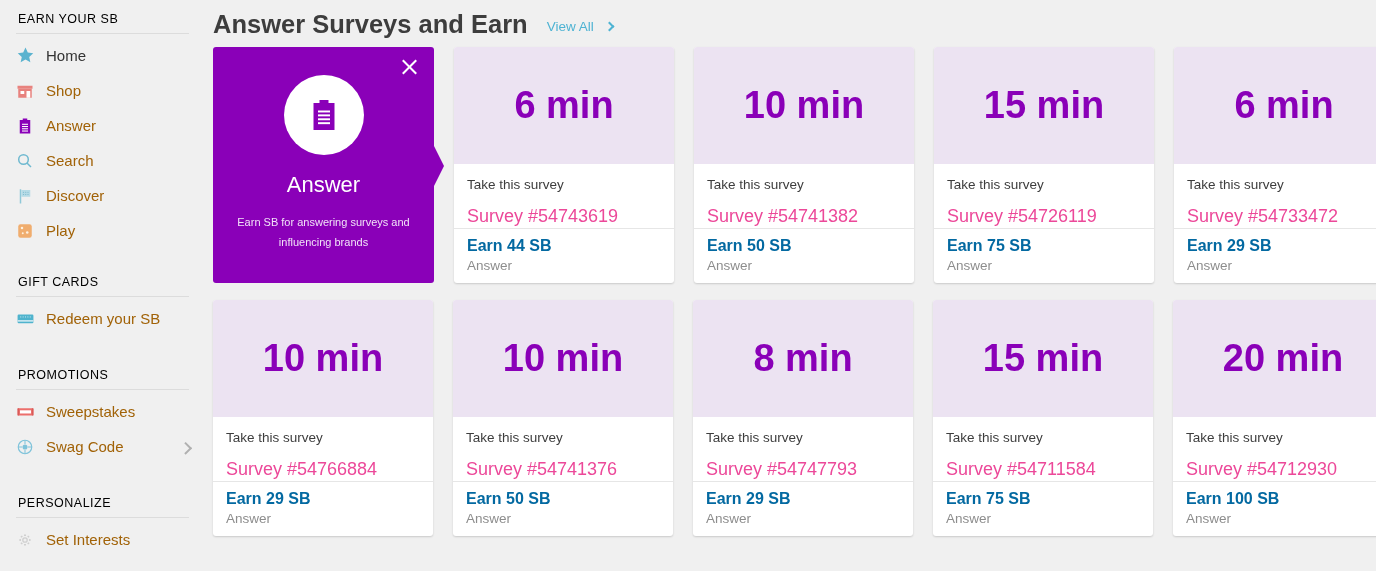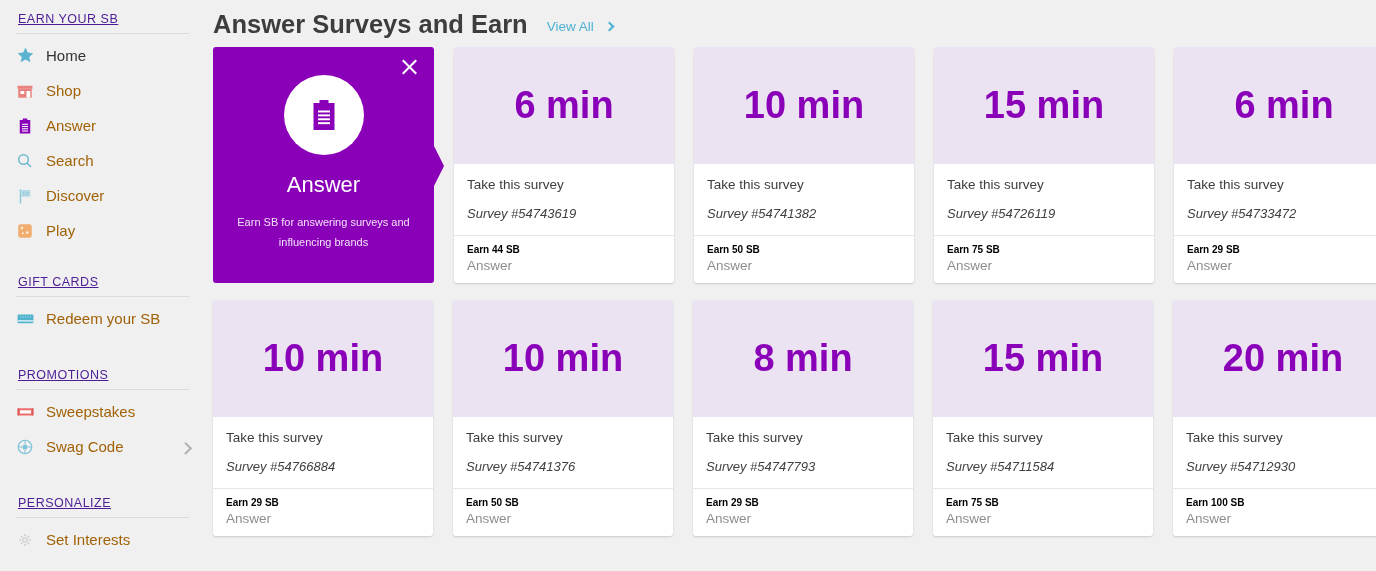--- a/index.html
+++ b/index.html
@@ -14,23 +14,22 @@
   
   .sidebar {
     width: 205px; flex: 0 0 205px;
     background: #f0f0f0;
     padding: 0 0 0 0;
     position: relative;
   }
   .nav-group { padding: 0 16px 0 16px; }
   .group-title {
     font-size: 12.5px; letter-spacing: .5px;
-    color: #4c1d95; text-transform: uppercase;
+    color: #000000; text-transform: uppercase;
     padding: 0 0 7px 2px;
-    text-decoration: underline;
   }
   .group-rule { border-bottom: 1px solid #dcdcdc; margin-bottom: 4px; }
   .nav-item {
     display: flex; align-items: center;
     height: 35px; cursor: pointer; position: relative;
   }
   .nav-ico {
     width: 30px; flex: 0 0 30px;
     display: flex; align-items: center; justify-content: flex-start;
   }
@@ -111,26 +110,26 @@
     overflow: hidden; cursor: pointer;
     display: flex; flex-direction: column;
   }
   .card-top {
     height: 117px; background: #ece3f2;
     display: flex; align-items: center; justify-content: center;
   }
   .card-time { font-size: 38px; color: #8a00b8; font-weight: bold; }
   .card-mid { padding: 13px 13px 0 13px; flex: 1; }
   .card-take { font-size: 13.5px; color: #3d3d3d; }
-  .card-id { font-size: 13px; color: #404040; margin-top: 14px; font-style: italic; }
+  .card-id { font-size: 18px; color: #ec4899; margin-top: 14px; }
   .card-bot {
     border-top: 1px solid #e6e6e6;
     padding: 8px 13px 10px 13px;
   }
-  .card-earn { font-size: 10px; color: #000000; font-weight: bold; }
+  .card-earn { font-size: 16px; color: #0369a1; font-weight: bold; }
   .card-action { font-size: 13.5px; color: #8d8d8d; margin-top: 3px; }
 </style>
 </head>
 <body>
 
 <div class="app">
 
   <nav class="sidebar">
 
     <div class="nav-group grp-top-1">

